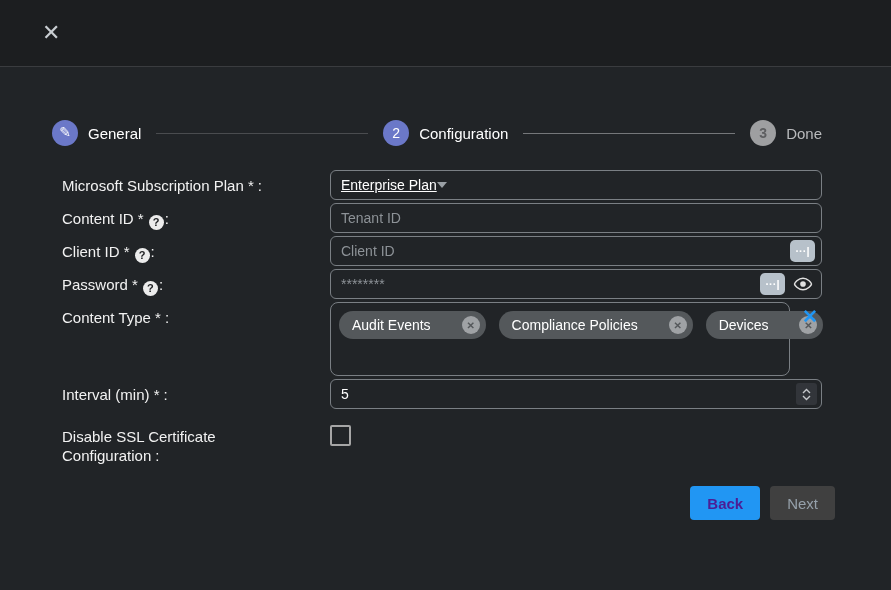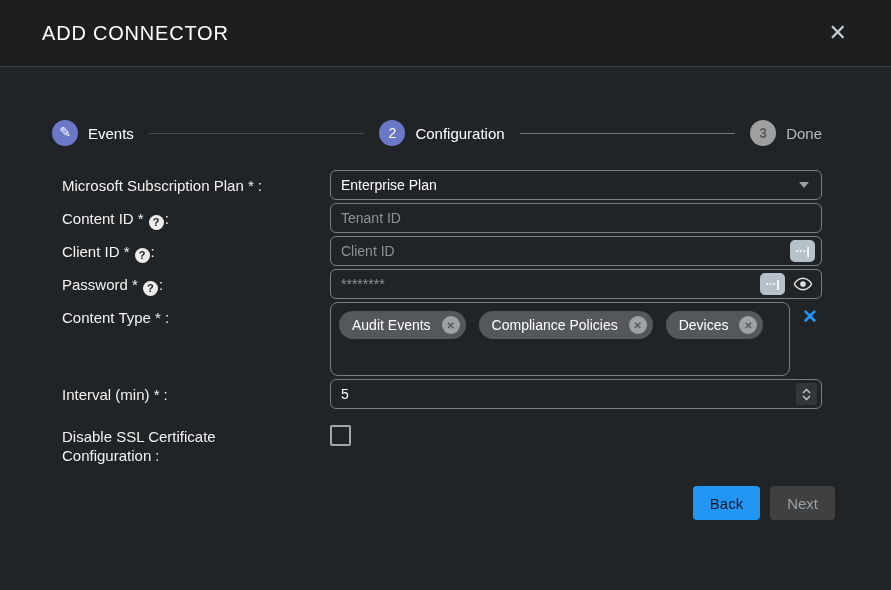--- a/index.html
+++ b/index.html
@@ -43,40 +43,41 @@
   }
   .colon{margin-left:4px;}
   .help + .colon{margin-left:1px;}
   .control-col{width:492px;flex:none;position:relative;}
   .input,.selectbox{
     width:100%;box-sizing:border-box;height:30px;background:transparent;
     border:1px solid #7a7f84;border-radius:6px;color:#ffffff;font-size:14px;
     padding:0 10px;font-family:inherit;outline:none;
   }
   .input::placeholder{color:#8d9297;}
-  .selectbox{display:flex;align-items:center;justify-content:space-between;cursor:pointer;}
+  .selectbox{display:flex;align-items:center;cursor:pointer;text-decoration:underline;}
   .caret{width:0;height:0;border-left:5px solid transparent;border-right:5px solid transparent;border-top:6px solid #9aa0a5;margin-right:2px;}
   .ellipsis-btn{
     position:absolute;top:4px;width:25px;height:22px;background:#b7c1ca;border-radius:5px;
     color:#ffffff;font-size:11px;font-weight:bold;display:flex;align-items:center;
     justify-content:center;cursor:pointer;letter-spacing:0px;
   }
   .ellipsis-right{right:7px;}
   .ellipsis-password{right:37px;}
   .eye{position:absolute;right:9px;top:7px;cursor:pointer;width:20px;height:16px;}
   
   .tagbox{
     width:460px;height:74px;box-sizing:border-box;border:1px solid #7a7f84;
     border-radius:8px;padding:8px 8px;
   }
   .chips{display:flex;}
   .chip{
     display:inline-flex;align-items:center;background:#54585b;border-radius:14px;
     height:28px;padding:0 6px 0 13px;margin-right:13px;color:#ffffff;font-size:14px;
     white-space:nowrap;
+    gap:20px;
   }
   .chip-x{
     width:18px;height:18px;border-radius:50%;background:#9fa2a5;color:#54585b;
     font-size:10px;font-weight:bold;display:flex;align-items:center;
     justify-content:center;margin-left:11px;cursor:pointer;
   }
   .clear-all{
     position:absolute;left:472px;top:5px;color:#2196f3;font-size:19px;
     font-weight:bold;cursor:pointer;line-height:1;
   }
@@ -92,39 +93,38 @@
     width:17px;height:17px;border:2px solid #a6a6a6;border-radius:2px;
     background:transparent;margin-top:4px;cursor:pointer;
   }
   .row-ssl{margin-top:12px;}
   
   .footer{display:flex;justify-content:flex-end;padding-right:56px;margin-top:21px;}
   .btn{
     height:34px;border-radius:4px;font-size:15px;font-family:inherit;border:none;
     padding:0 17px;cursor:pointer;
   }
-  .btn-back{background:#2196f3;color:#0f172a;}
+  .btn-back{background:#2196f3;color:#4c1d95;font-weight:bold;}
   .btn-next{background:#404040;color:#95a0aa;margin-left:10px;}
 </style>
 </head>
 <body>
 
 <div class="modal">
 
   <div class="header">
-    <div class="title">ADD CONNECTOR</div>
     <div class="close">✕</div>
   </div>
 
   <div class="stepper">
     <div class="step done">
       <div class="step-circle">
         <span class="pencil">✎</span>
       </div>
-      <div class="step-label">Events</div>
+      <div class="step-label">General</div>
     </div>
     <div class="step-line"></div>
     <div class="step active">
       <div class="step-circle">2</div>
       <div class="step-label">Configuration</div>
     </div>
     <div class="step-line light"></div>
     <div class="step pending">
       <div class="step-circle">3</div>
       <div class="step-label">Done</div>

